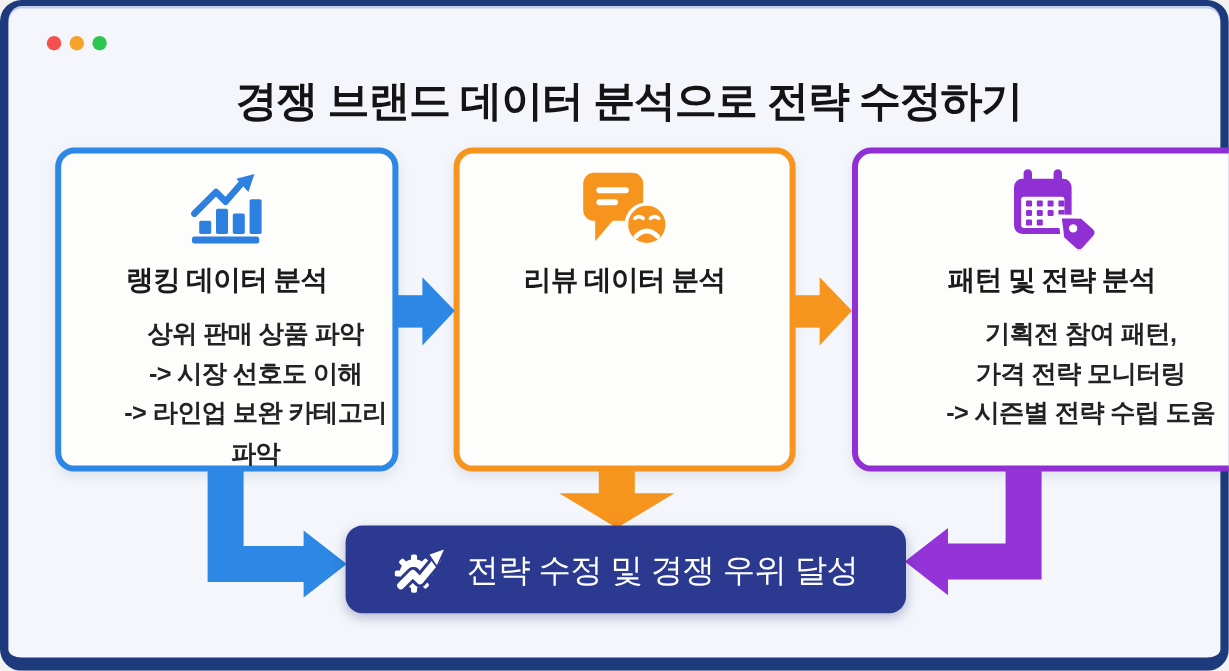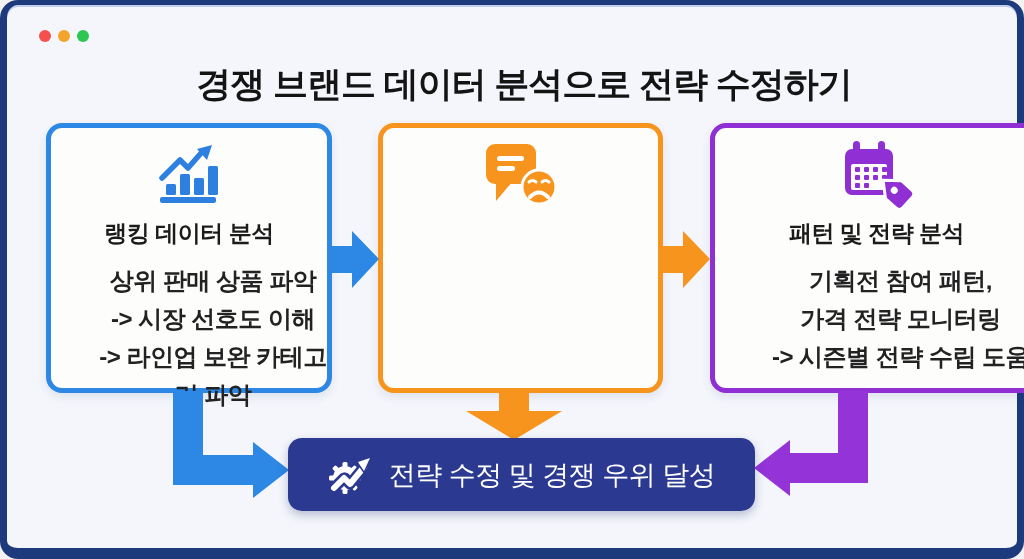--- a/index.html
+++ b/index.html
@@ -12,22 +12,22 @@
   .dot.red{background:#f4504e;} .dot.yellow{background:#f5a42b;} .dot.green{background:#2dc653;}
   .page-title{position:absolute;left:0;top:44px;width:100%;margin:12px;text-align:center;
               font-size:35px;font-weight:800;letter-spacing:-1px;color:#141414;}
   .card{position:absolute;top:118px;height:270px;box-sizing:border-box;background:#fdfdfc;
         border-radius:16px;border:5px solid;box-shadow:0 4px 10px rgba(30,60,120,.10);
         text-align:center;padding-top:12px;}
   .card-1{left:39px;width:286px;border-color:#2d87e4;}
   .card-2{left:371px;width:285px;border-color:#f6941d;}
   .card-3{left:703px;width:333px;border-color:#8f2fd4;}
   .card .icon{height:68px;display:flex;align-items:center;justify-content:center;}
-  .card h2{margin:10px 0 0;font-size:23px;font-weight:800;color:#1b1b1b;letter-spacing:-0.5px;}
-  .card .body{margin-top:13px;font-size:24px;font-weight:600;color:#222;line-height:1.58;letter-spacing:-0.5px;padding-left:48px;}
+  .card h2{margin:10px 0 0;font-size:23px;font-weight:800;color:#1b1b1b;letter-spacing:-0.5px;font-family:Liberation Serif, serif;}
+  .card .body{margin-top:13px;font-size:21px;font-weight:600;color:#222;line-height:1.58;letter-spacing:-0.5px;padding-left:48px;}
   .connectors{position:absolute;inset:0;pointer-events:none;}
   .banner{position:absolute;left:281px;top:433px;width:467px;height:73px;box-sizing:border-box;
           background:#2b3990;border-radius:14px;display:flex;align-items:center;justify-content:center;
           gap:13px;box-shadow:0 4px 10px rgba(25,40,110,.28);}
   .banner .label{color:#ffffff;font-size:27px;font-weight:400;letter-spacing:-0.5px;}
 </style>
 </head>
 <body>
 
 <div class="stage">
@@ -69,20 +69,21 @@
             <polygon points="14,40 31,40 14,60"></polygon>
           </g>
           <rect x="15" y="15" width="27" height="5" rx="2.5" fill="#fff"></rect>
           <rect x="15" y="25" width="18" height="5" rx="2.5" fill="#fff"></rect>
           <circle cx="57" cy="46" r="17" fill="#f6941d" stroke="#fdfdfc" stroke-width="3"></circle>
           <path d="M47 41 q3.5 -3 7 0" stroke="#fff" stroke-width="3" fill="none" stroke-linecap="round"></path>
           <path d="M60 41 q3.5 -3 7 0" stroke="#fff" stroke-width="3" fill="none" stroke-linecap="round"></path>
           <path d="M48 56 q9 -9 18 0" stroke="#fff" stroke-width="4" fill="none" stroke-linecap="round"></path>
         </svg>
       </div>
+      <h2>리뷰 데이터 분석</h2>
     </section>
 
     <section class="card card-3">
       <div class="icon">
         <svg width="80" height="70" viewBox="0 0 80 70">
           <rect x="8" y="10" width="48" height="46" rx="7" fill="#8f2fd4"></rect>
           <rect x="14" y="25" width="36" height="26" rx="2" fill="#fdfdfc"></rect>
           <g fill="#8f2fd4">
             <rect x="18" y="28" width="5" height="5" rx="1"></rect>
               <rect x="27" y="28" width="5" height="5" rx="1"></rect>

